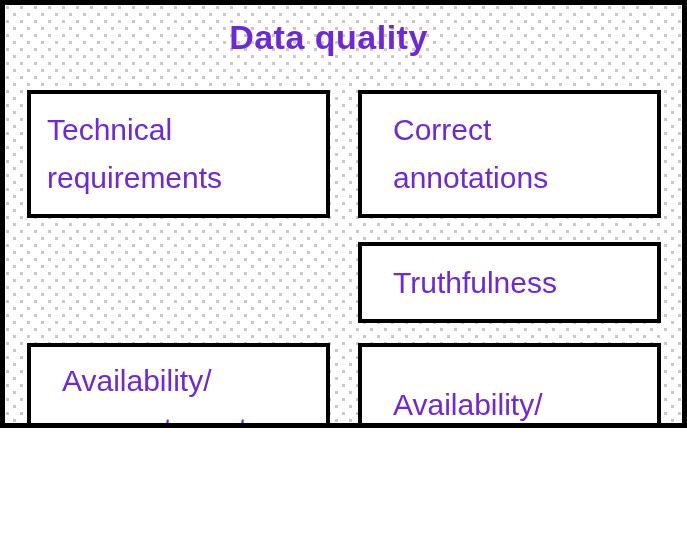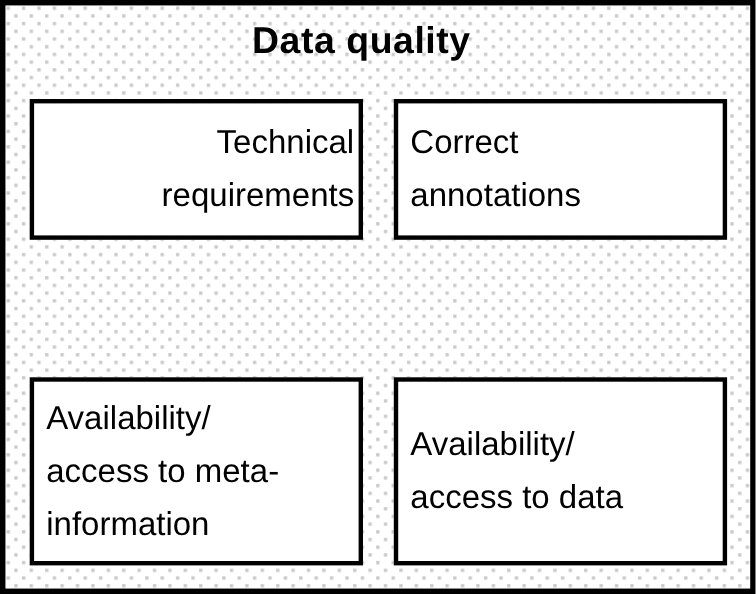--- a/index.html
+++ b/index.html
@@ -1,26 +1,26 @@
 <!DOCTYPE html>
 <html><head>
 <meta charset="utf-8">
 <style>
   html, body { margin: 0; padding: 0; background: #fff; }
 
   .frame {
     position: relative;
     width: 687px;
-    height: 540px;
+    height: 428px;
     box-sizing: border-box;
     border: 5px solid #000;
     background: #ffffff;
     overflow: hidden;
     font-family: "Liberation Sans", sans-serif;
-    color: #000000;
+    color: #6d28d9;
   }
 
   .dots {
     position: absolute;
     left: 0; top: 0;
     width: 677px;
     height: 530px;
     display: block;
   }
 
@@ -41,22 +41,22 @@
     box-sizing: border-box;
     background: #ffffff;
     border: 4px solid #000;
     display: flex;
     flex-direction: column;
     justify-content: center;
     font-size: 30px;
     line-height: 48px;
   }
   .box .label { white-space: pre-line; }
-  .box.center { text-align: right; padding: 0 4px; }
-  .box.left   { text-align: left; padding-left: 11px; padding-right: 4px; }
+  .box.center { text-align: left; padding: 0 16px; }
+  .box.left   { text-align: left; padding-left: 31px; padding-right: 4px; }
 
   .b1 { left: 22px;  top: 85px;  width: 303px; height: 128px; }
   .b2 { left: 353px; top: 85px;  width: 303px; height: 128px; }
   .b3 { left: 22px;  top: 237px; width: 303px; height: 81px;  }
   .b4 { left: 353px; top: 237px; width: 303px; height: 81px;  }
   .b5 { left: 22px;  top: 338px; width: 303px; height: 171px; }
   .b6 { left: 353px; top: 338px; width: 303px; height: 171px; }
 </style>
 </head>
 <body>
@@ -80,20 +80,23 @@
     <span class="label">Technical
 requirements</span>
   </div>
 
   <div class="box b2 left">
     <span class="label">Correct
 annotations</span>
   </div>
 
 
+  <div class="box b4 left">
+    <span class="label">Truthfulness</span>
+  </div>
 
   <div class="box b5 left">
     <span class="label">Availability/
 access to meta-
 information</span>
   </div>
 
   <div class="box b6 left">
     <span class="label">Availability/
 access to data</span>

